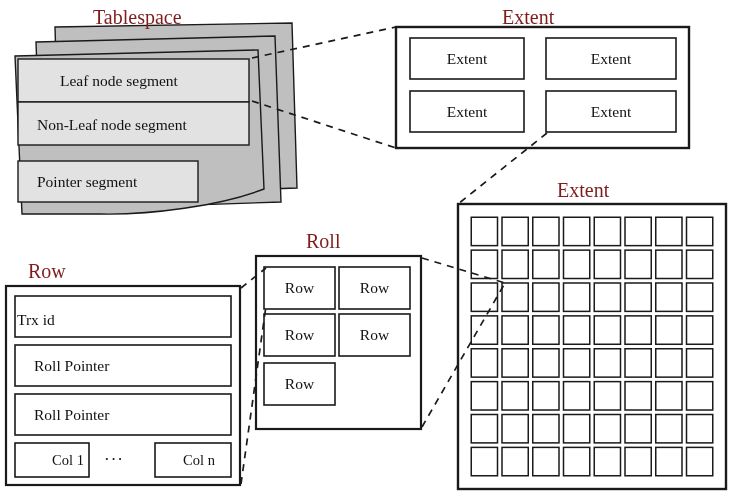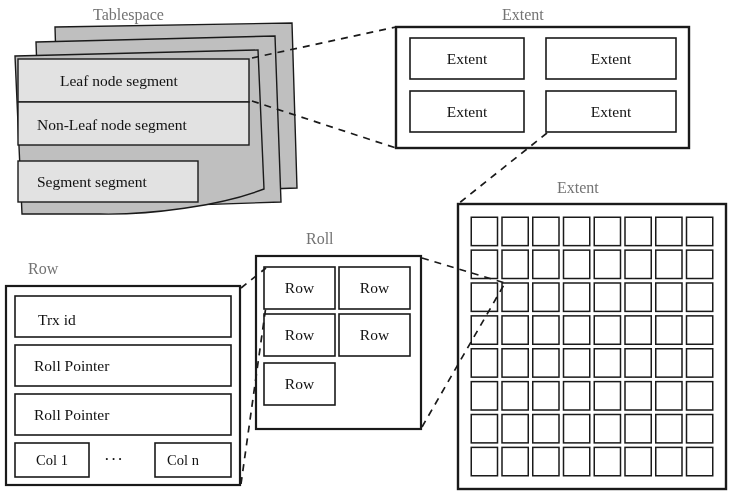--- a/index.html
+++ b/index.html
@@ -22,37 +22,37 @@
     height: 493px;
   }
   .svg-layer {
     position: absolute;
     left: 0; top: 0;
     width: 732px;
     height: 493px;
   }
   .caption {
     position: absolute;
-    font-size: 16px;
+    font-size: 20px;
     line-height: 1;
     white-space: nowrap;
-    color: #737373;
+    color: #7f1d1d;
   }
   .boxlabel {
     position: absolute;
     display: flex;
     align-items: center;
     justify-content: center;
     font-size: 15.5px;
     line-height: 1;
     white-space: nowrap;
     color: #111111;
     pointer-events: none;
   }
-  .boxlabel.small { font-size: 14.5px; }
+  .boxlabel.small { font-size: 14.5px; padding-left: 16px; }
   .dots {
     position: absolute;
     font-size: 17px;
     letter-spacing: 1px;
     color: #111111;
   }
 </style>
 </head>
 <body>
 
@@ -189,34 +189,34 @@
   <div class="caption" style="left:557px; top:180px;">Extent</div>
 
   <div class="caption" style="left:306px; top:231px;">Roll</div>
 
   <div class="caption" style="left:28px; top:261px;">Row</div>
 
   <div class="boxlabel" style="left:18px; top:59px; width:233px; height:43px; justify-content:flex-start; padding-left:19px; box-sizing:border-box;margin-left:23px;">Leaf node segment</div>
 
   <div class="boxlabel" style="left:18px; top:102px; width:231px; height:45px; justify-content:flex-start; padding-left:19px; box-sizing:border-box;">Non-Leaf node segment</div>
 
-  <div class="boxlabel" style="left:18px; top:161px; width:180px; height:41px; justify-content:flex-start; padding-left:19px; box-sizing:border-box;">Segment segment</div>
+  <div class="boxlabel" style="left:18px; top:161px; width:180px; height:41px; justify-content:flex-start; padding-left:19px; box-sizing:border-box;">Pointer segment</div>
 
   <div class="boxlabel" style="left:410px; top:38px; width:114px; height:41px;">Extent</div>
   <div class="boxlabel" style="left:546px; top:38px; width:130px; height:41px;">Extent</div>
   <div class="boxlabel" style="left:410px; top:91px; width:114px; height:41px;">Extent</div>
   <div class="boxlabel" style="left:546px; top:91px; width:130px; height:41px;">Extent</div>
 
   <div class="boxlabel" style="left:264px; top:267px; width:71px; height:42px;">Row</div>
   <div class="boxlabel" style="left:339px; top:267px; width:71px; height:42px;">Row</div>
   <div class="boxlabel" style="left:264px; top:314px; width:71px; height:42px;">Row</div>
   <div class="boxlabel" style="left:339px; top:314px; width:71px; height:42px;">Row</div>
   <div class="boxlabel" style="left:264px; top:363px; width:71px; height:42px;">Row</div>
 
-  <div class="boxlabel" style="left:15px; top:296px; width:216px; height:47px; justify-content:flex-start; padding-left:23px; box-sizing:border-box;">Trx id</div>
+  <div class="boxlabel" style="left:15px; top:296px; width:216px; height:47px; justify-content:flex-start; padding-left:2px; box-sizing:border-box;">Trx id</div>
   <div class="boxlabel" style="left:15px; top:345px; width:216px; height:41px; justify-content:flex-start; padding-left:19px; box-sizing:border-box;">Roll Pointer</div>
   <div class="boxlabel" style="left:15px; top:394px; width:216px; height:41px; justify-content:flex-start; padding-left:19px; box-sizing:border-box;">Roll Pointer</div>
 
   <div class="boxlabel small" style="left:15px; top:443px; width:74px; height:34px;">Col 1</div>
   <div class="dots" style="left:104px; top:450px;">···</div>
   <div class="boxlabel small" style="left:155px; top:443px; width:56px; height:34px;">Col n</div>
 
 </div>
 
 </body></html>

